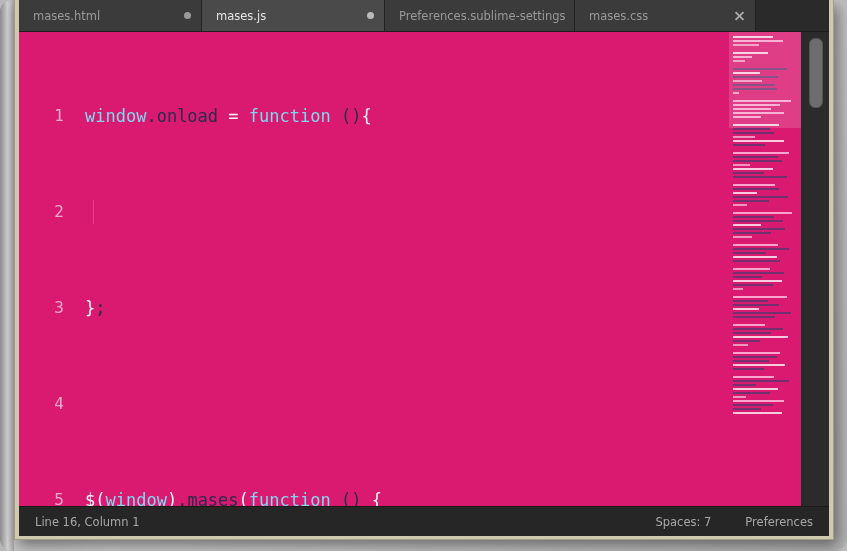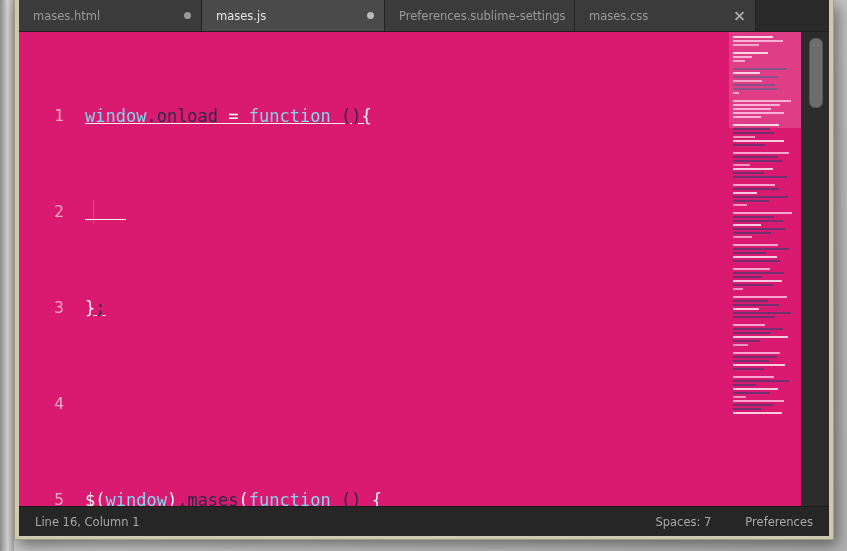--- a/index.html
+++ b/index.html
@@ -11,20 +11,21 @@
     overflow: hidden;
     font-family: "DejaVu Sans", sans-serif;
   }
 
   #app {
     position: relative;
     width: 847px;
     height: 551px;
     background: linear-gradient(to right, #8e8e8e 0px, #c9c9c9 6px, #d9d9d9 12px, #bdbdbd 18px);
     overflow: hidden;
+    border-radius: 12px;
   }
 
   
   .desktop {
     position: absolute;
     inset: 0;
     background: linear-gradient(125deg, #a8a8a8 0%, #cfcfcf 40%, #b4b4b4 100%);
   }
 
   
@@ -161,21 +162,20 @@
     user-select: none;
   }
 
   .code-text {
     flex: 1 1 auto;
     padding-left: 8px;
     box-sizing: border-box;
     color: #f2f2f2;
     white-space: pre-wrap;
     word-break: break-word;
-    text-decoration: underline;
   }
 
   
   .line .code-text.indented::before {
     content: "";
     position: absolute;
     left: 74px;
     top: 0;
     bottom: 0;
     width: 1px;

